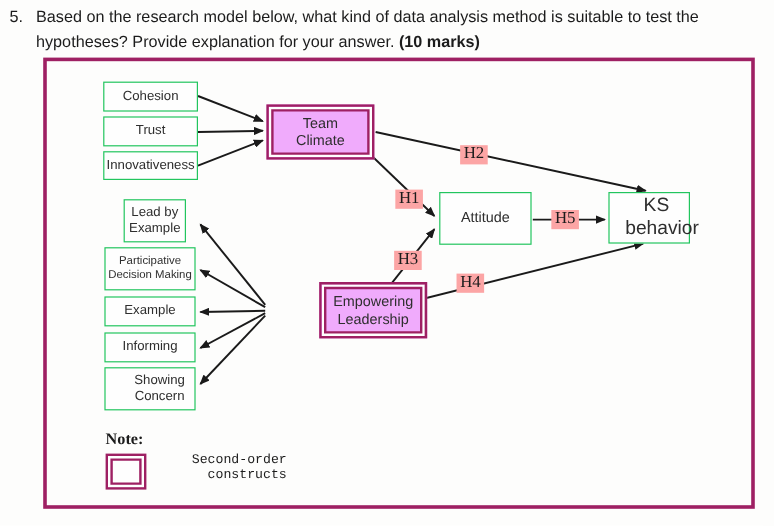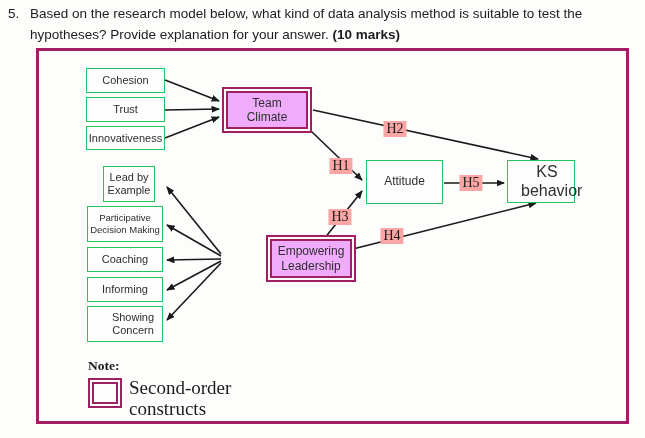--- a/index.html
+++ b/index.html
@@ -47,22 +47,22 @@
     font-family:"Liberation Serif","DejaVu Serif",serif;font-weight:bold;
     font-size:13.5px;color:#1c1c1c;
   }
   .legend-box{
     position:absolute;left:88px;top:378px;width:34px;height:30px;box-sizing:border-box;
     background:#fefefe;border:2px solid #9E2063;
     box-shadow:inset 0 0 0 2px #ffffff, inset 0 0 0 4px #9E2063;
   }
   .legend-text{
     position:absolute;left:129px;top:378px;width:110px;
-    font-family:Liberation Serif, serif;
-    font-size:19px;line-height:1.1;color:#1c1c1c;
+    font-family:Liberation Mono, monospace;
+    font-size:11px;line-height:1.1;color:#1c1c1c;text-align:right;
   }
 </style>
 </head>
 <body>
 
 <div class="page">
 
   <span class="q-number">5.</span>
   <span class="q-line1">Based on the research model below, what kind of data analysis method is suitable to test the</span>
   <span class="q-line2"><span>hypotheses? Provide explanation for your answer. </span><span class="bold">(10 marks)</span></span>
@@ -109,21 +109,21 @@
     <span class="lbl">Innovativeness</span>
   </div>
 
   <div class="box" style="left:103px;top:166px;width:52px;height:36px;">
     <span class="lbl" style="max-width:52px;">Lead by Example</span>
   </div>
   <div class="box small-font" style="left:87px;top:206px;width:76px;height:36px;text-align:center;">
     <span class="lbl" style="max-width:72px;">Participative Decision Making</span>
   </div>
   <div class="box" style="left:87px;top:247px;width:76px;height:25px;">
-    <span class="lbl">Coaching</span>
+    <span class="lbl">Example</span>
   </div>
   <div class="box" style="left:87px;top:277px;width:76px;height:25px;">
     <span class="lbl">Informing</span>
   </div>
   <div class="box" style="left:87px;top:306px;width:76px;height:36px;">
     <span class="lbl" style="max-width:56px;margin-left:16px;">Showing Concern</span>
   </div>
 
   <div class="second-order" style="left:222px;top:87px;width:90px;height:46px;">
     <span class="lbl" style="max-width:52px;">Team Climate</span>

